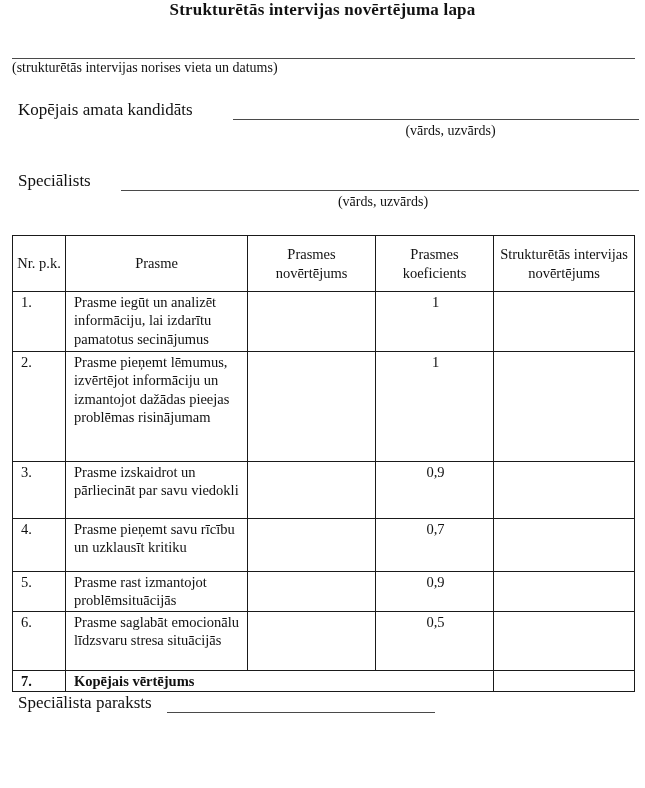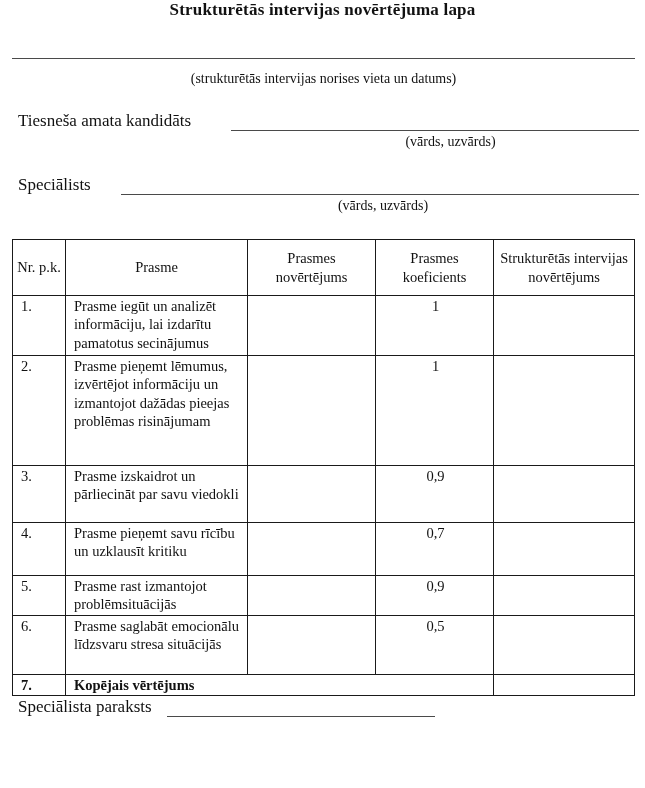--- a/index.html
+++ b/index.html
@@ -21,22 +21,22 @@
 
   
   .venue-block { margin-top: 38px; }
   .venue-line {
     margin-left: 12px; margin-right: 10px;
     border-top: 1px solid #4a4a4a;
     height: 1px;
   }
   .venue-caption {
     margin-left: 12px; margin-right: 10px;
-    margin-top: 12px;
-    text-align: center;
+    margin-top: 1px;
+    text-align: left;
     font-size: 14px;
   }
 
   
   .field-row {
     display: flex;
     align-items: stretch;
     margin-left: 18px; margin-right: 6px;
   }
   .field-label { font-size: 17px; line-height: 21px; white-space: nowrap; }
@@ -46,21 +46,21 @@
   }
   .candidate-block { margin-top: 23px; }
   .candidate-block .field-line { margin-left: 40px; }
   .candidate-caption {
     margin-left: 263px;
     width: 375px;
     margin-top: 3px;
     text-align: center;
     font-size: 14px;
   }
-  .specialist-block { margin-top: 24px; }
+  .specialist-block { margin-top: 31px; }
   .specialist-block .field-line { margin-left: 30px; }
   .specialist-caption {
     margin-left: 128px;
     width: 510px;
     margin-top: 3px;
     text-align: center;
     font-size: 14px;
   }
 
   
@@ -108,21 +108,21 @@
 
   <div class="doc-title">Strukturētās intervijas novērtējuma lapa</div>
 
   <div class="venue-block">
     <div class="venue-line"></div>
     <div class="venue-caption">(strukturētās intervijas norises vieta un datums)</div>
   </div>
 
   <div class="candidate-block">
     <div class="field-row">
-      <span class="field-label">Tiesneša amata kandidāts</span>
+      <span class="field-label">Kopējais amata kandidāts</span>
       <div class="field-line"></div>
     </div>
     <div class="candidate-caption">(vārds, uzvārds)</div>
   </div>
 
   <div class="specialist-block">
     <div class="field-row">
       <span class="field-label">Speciālists</span>
       <div class="field-line"></div>
     </div>

